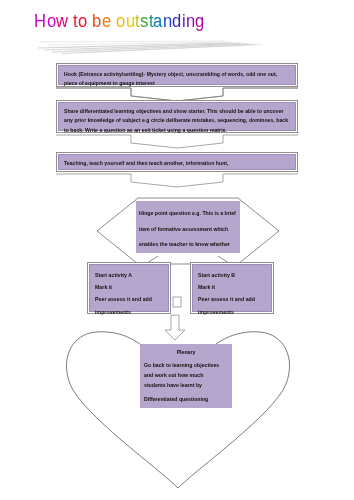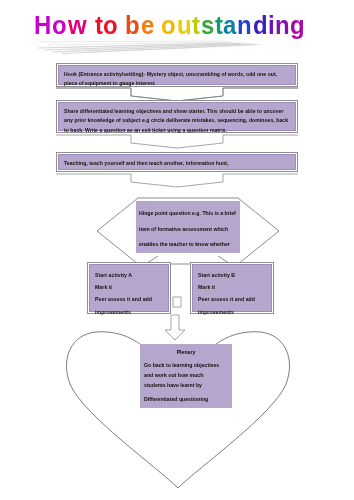--- a/index.html
+++ b/index.html
@@ -19,22 +19,22 @@
   
   #title-art {
     position: absolute;
     left: 34px;
     top: 12px;
     width: 290px;
     height: 42px;
   }
   #title-art .wa-text {
     font-family: "Liberation Sans", sans-serif;
-    font-weight: bold;
-    font-size: 26px;
+    font-weight: normal;
+    font-size: 18px;
     letter-spacing: -0.4px;
     white-space: nowrap;
     line-height: 1;
   }
   #title-art .wa-text span {
     display: inline-block;
     transform: scaleX(0.92);
     transform-origin: left center;
   }
   .wa-shadow {

